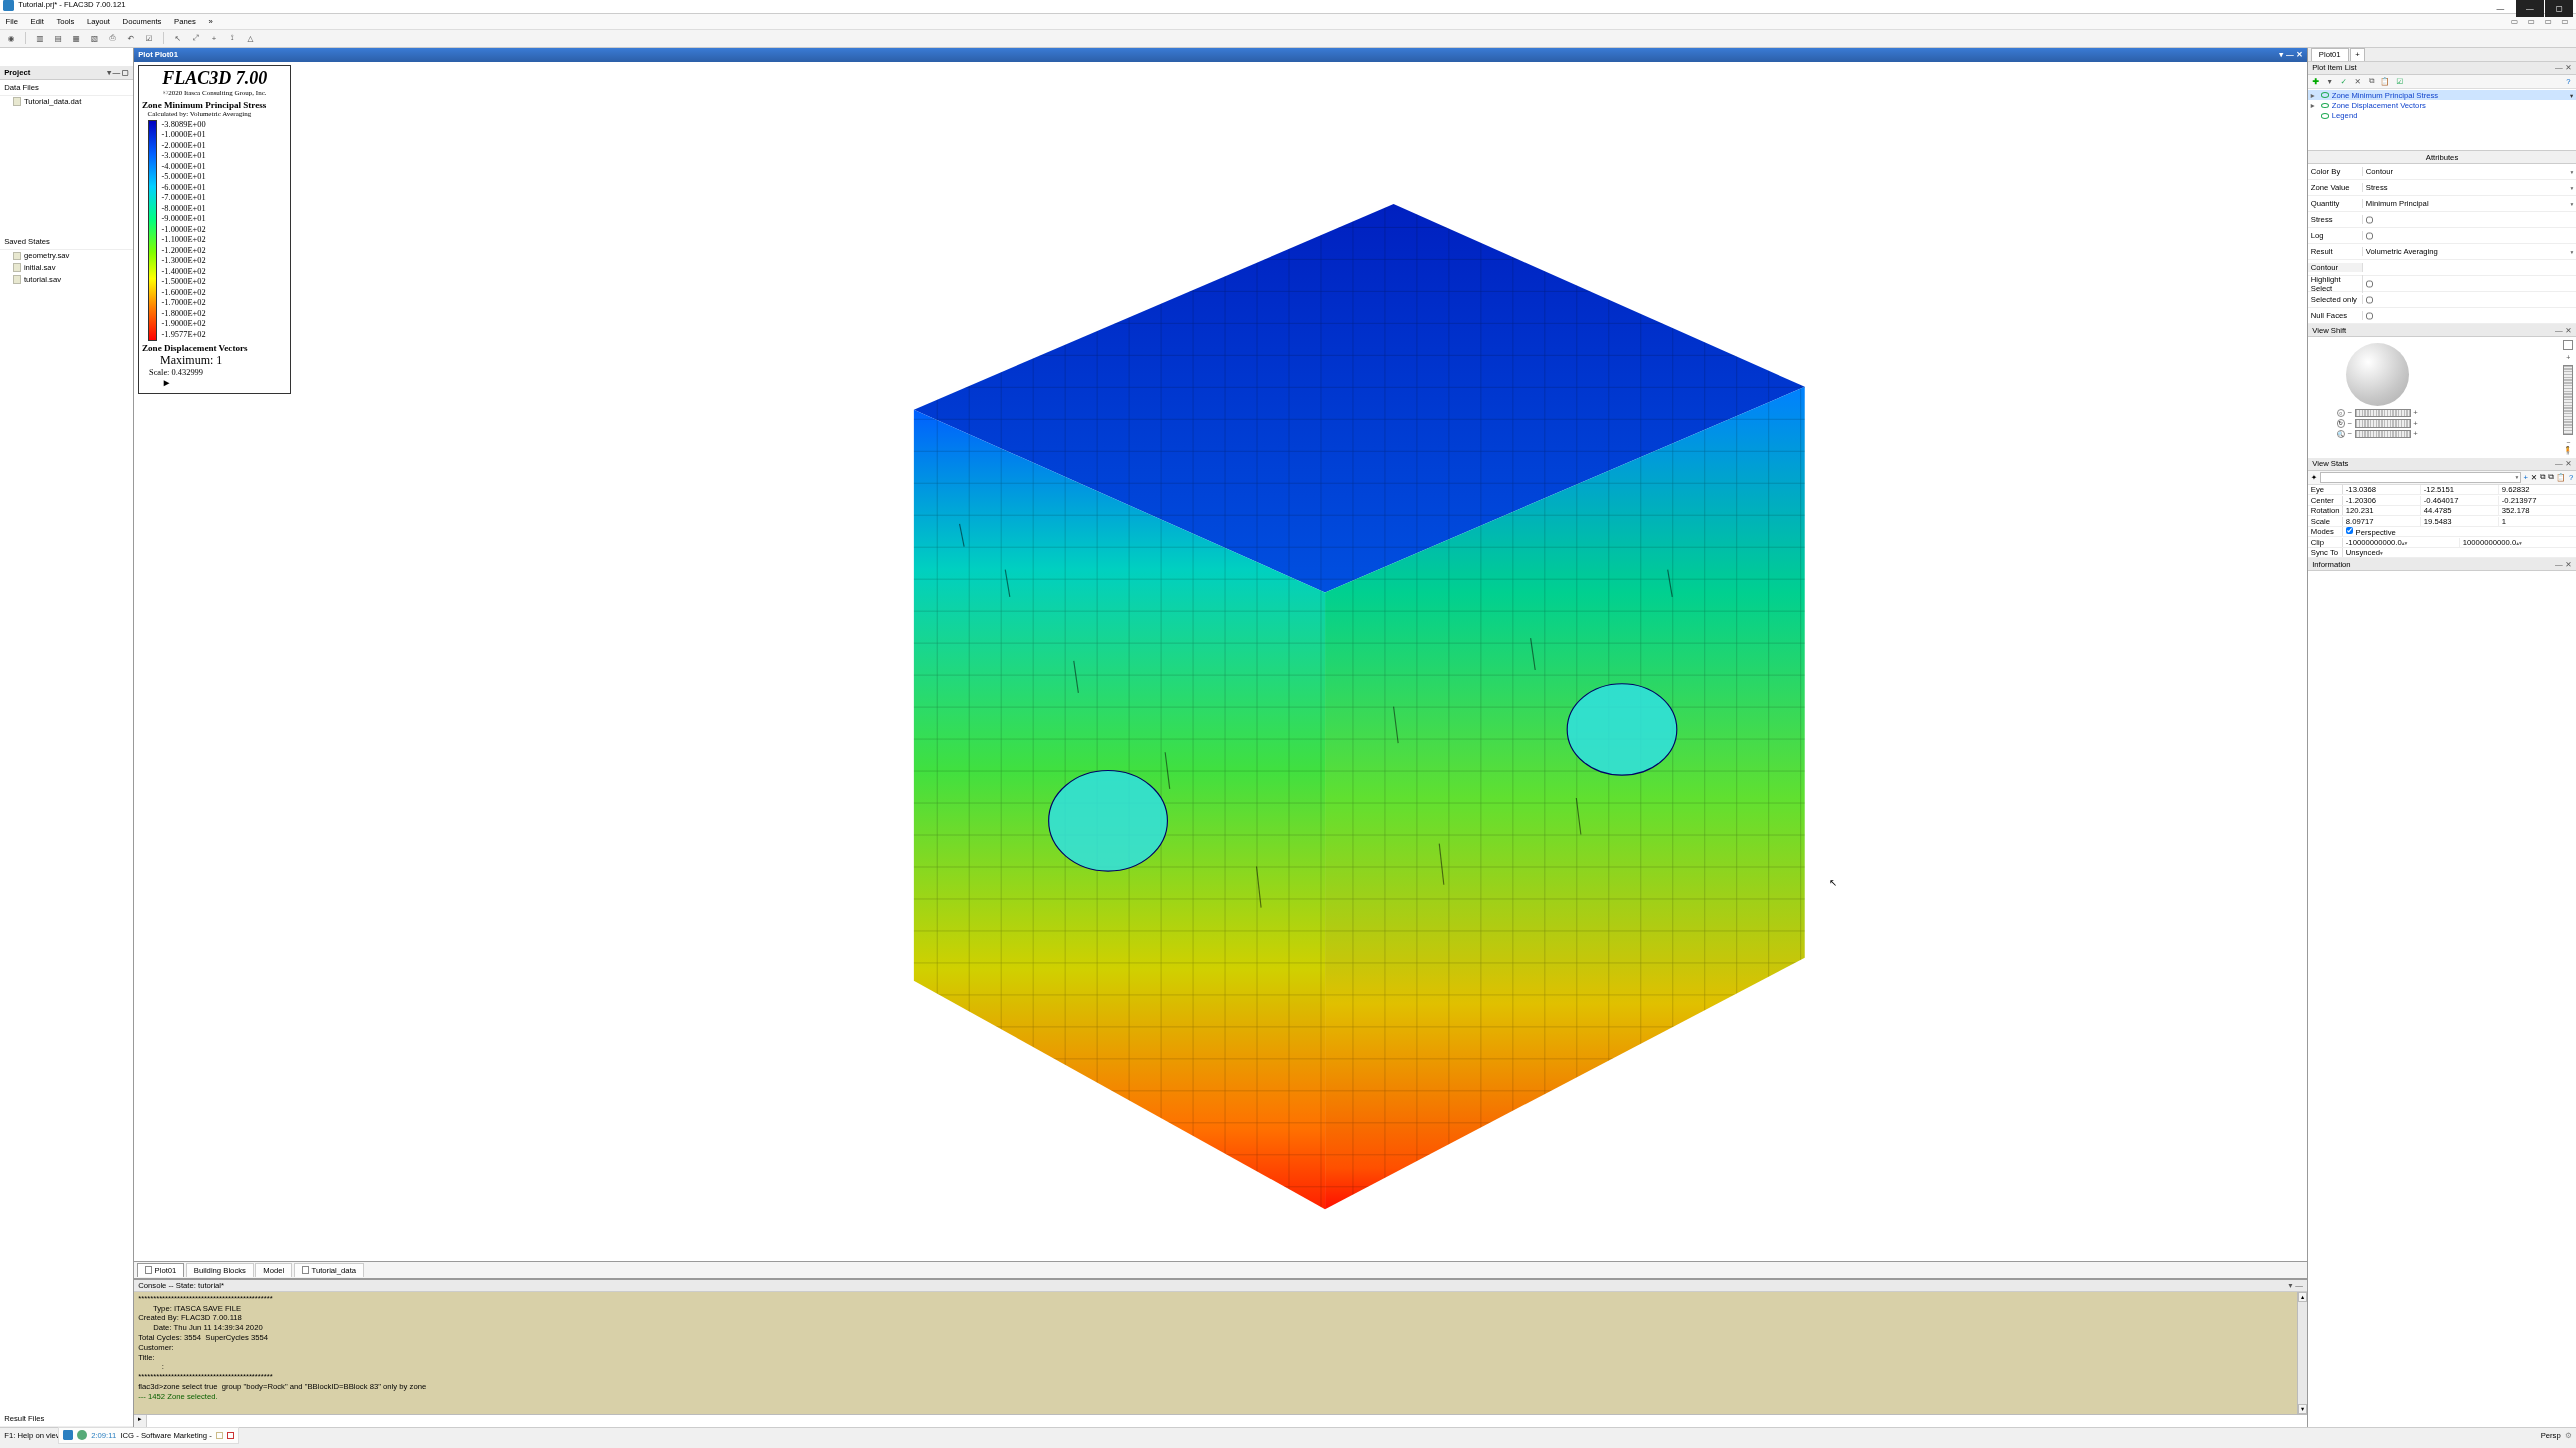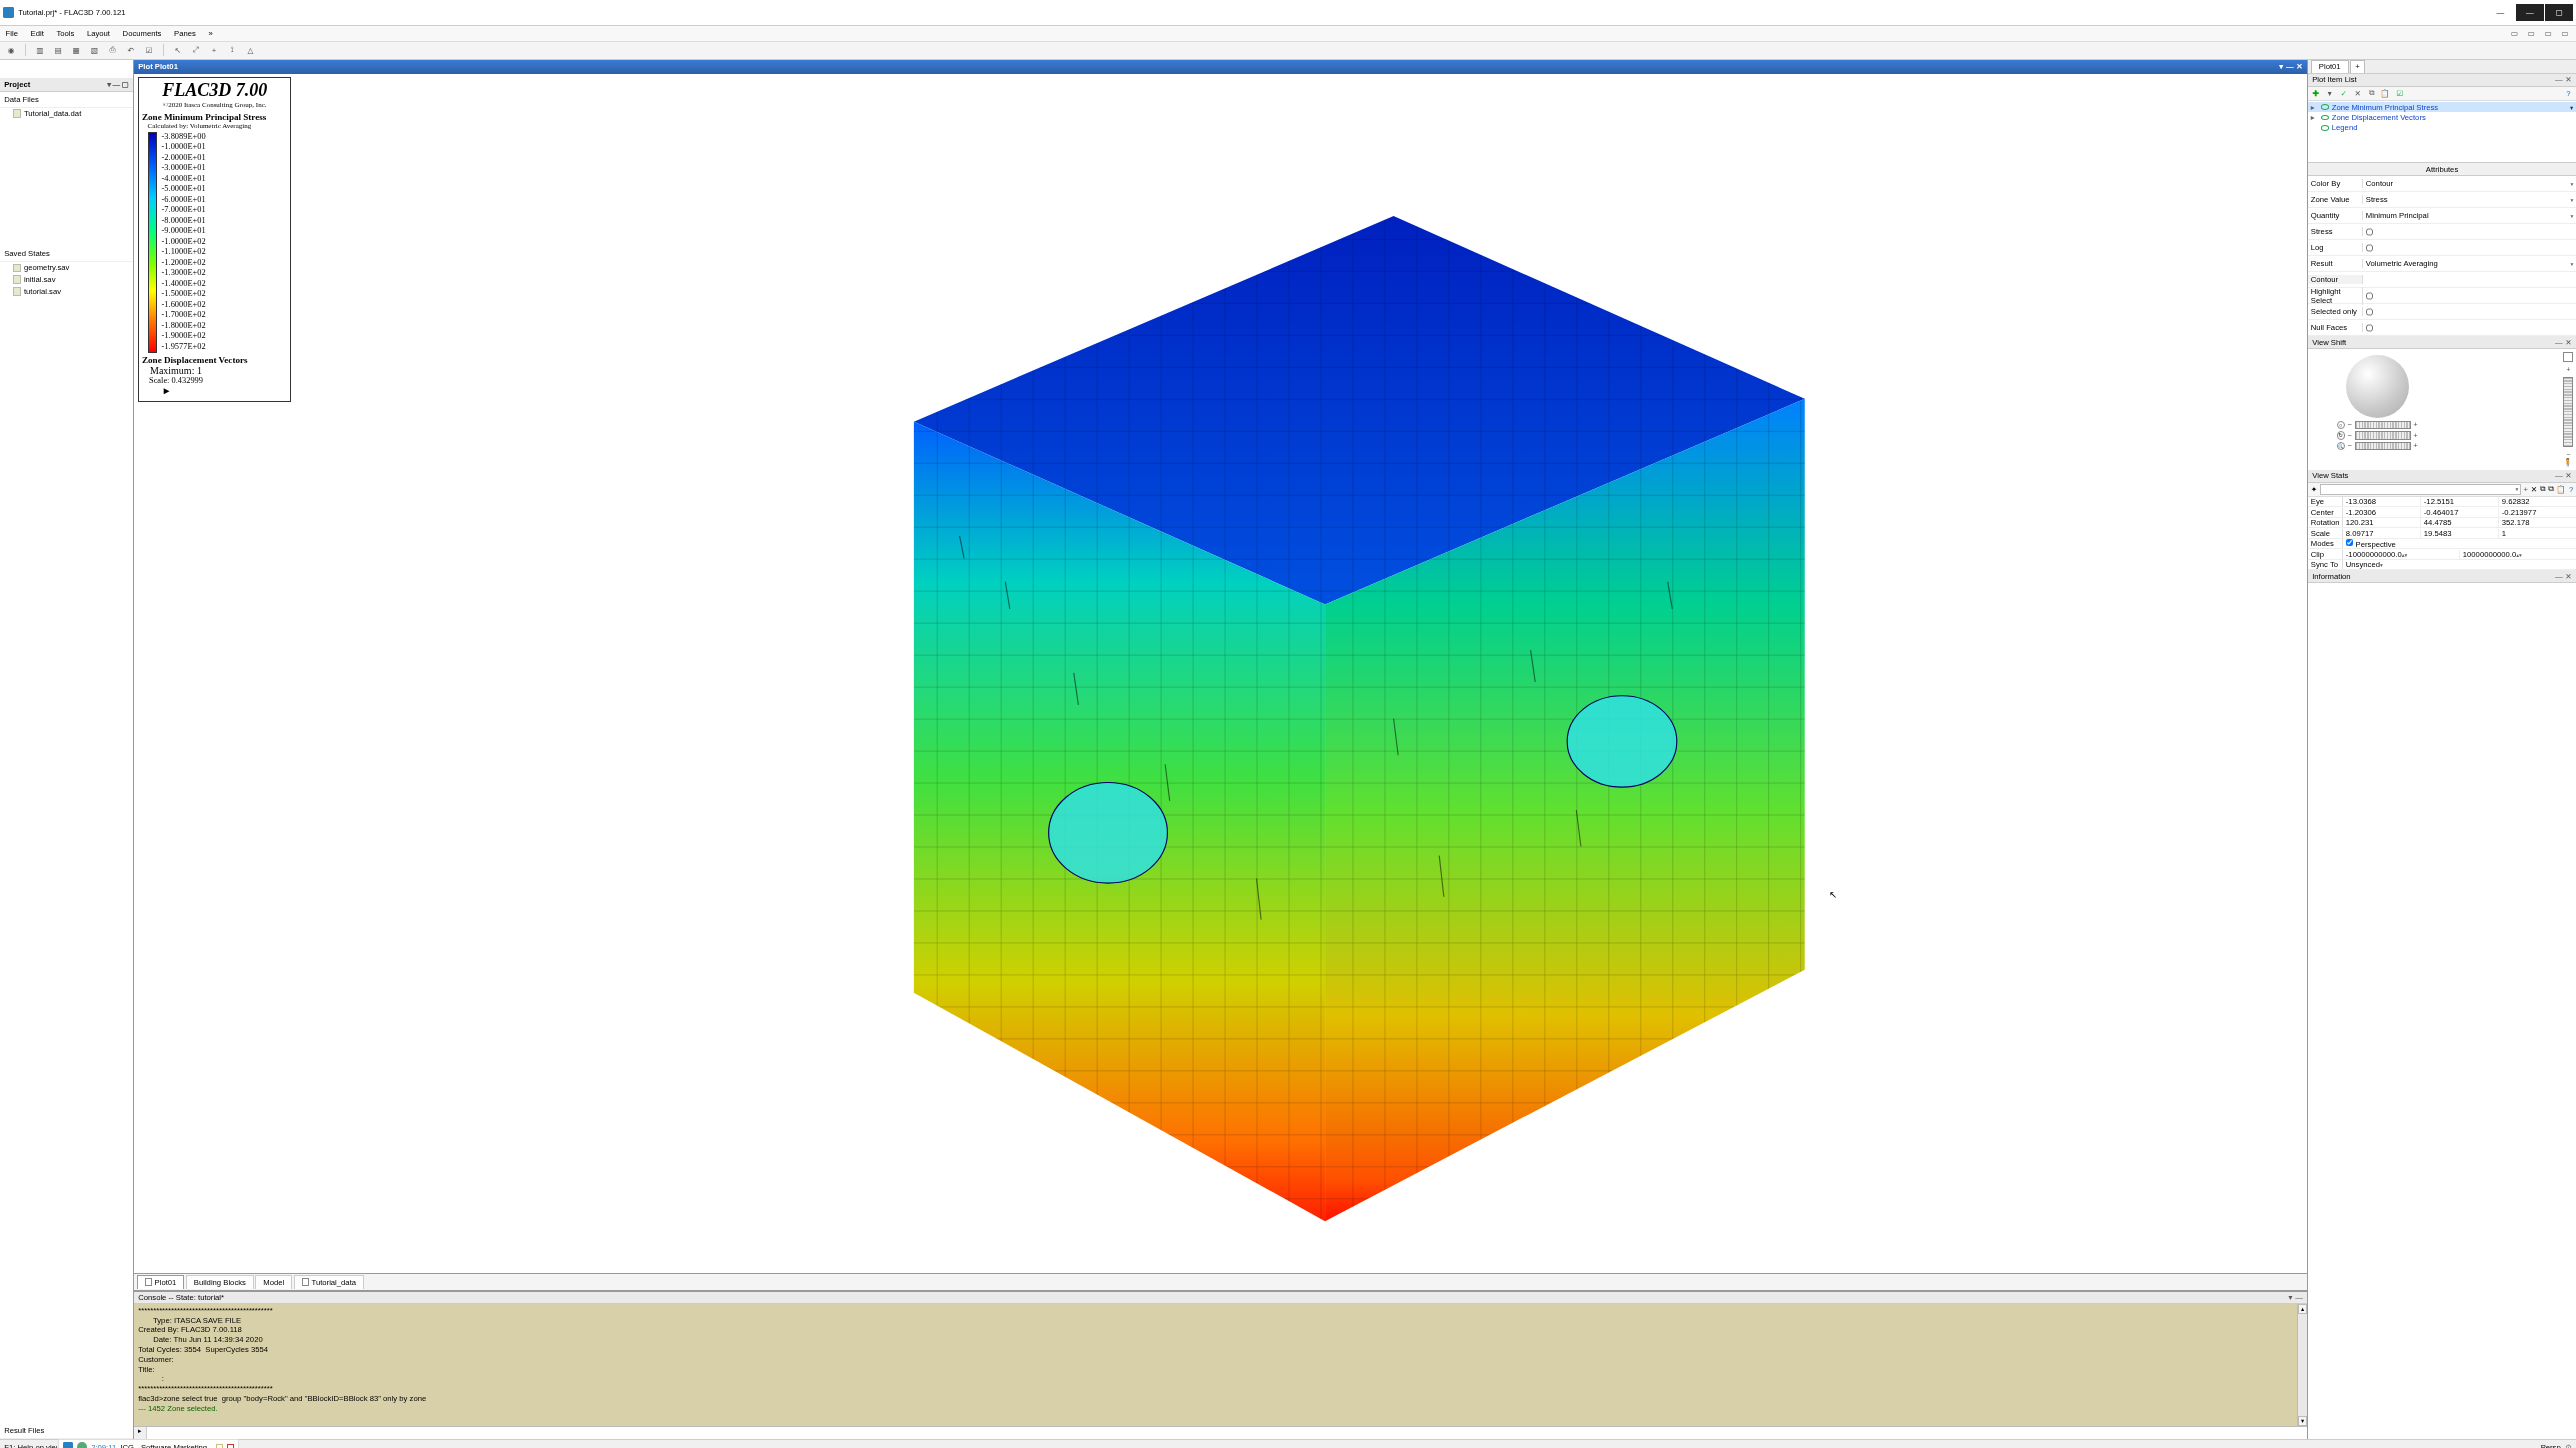--- a/index.html
+++ b/index.html
@@ -1,19 +1,19 @@
 <!DOCTYPE html>
 <html><head>
 <meta charset="utf-8">
 <style>
 * { box-sizing: border-box; margin: 0; padding: 0; font-family: "Segoe UI", Tahoma, sans-serif; font-size: 7.7px; }
 html, body { width: 100%; height: 100%; background: #f0f0f0; overflow: hidden; }
 
 
-.titlebar { height: 26px; background: #fff; display: flex; align-items: center; padding: 0 2.8px; border-bottom: 0.7px solid #ccc; }
+.titlebar { height: 14px; background: #fff; display: flex; padding: 0 2.8px; border-bottom: 0.7px solid #ccc; }
 .titlebar .app-icon { width: 11.2px; height: 11.2px; background: #2a7fc0; border-radius: 1.4px; margin-right: 4.2px; }
 .titlebar .title { flex: 0 0 auto; }
 .titlebar .spacer { flex: 1; }
 .winbtns { display: flex; }
 .winbtn { width: 28px; height: 17px; display: flex; align-items: center; justify-content: center; }
 .winbtn.dark { background: #222; color: #fff; margin-left: 1.4px; }
 
 
 .menubar { height: 15.5px; background: #f8f8f8; display: flex; align-items: center; padding: 0 4.2px; gap: 9.8px; border-bottom: 0.7px solid #ddd; }
 .menubar .menu-item { padding: 1.4px 1.4px; cursor: default; }
@@ -253,21 +253,21 @@
                 <span>-1.4000E+02</span>
                 <span>-1.5000E+02</span>
                 <span>-1.6000E+02</span>
                 <span>-1.7000E+02</span>
                 <span>-1.8000E+02</span>
                 <span>-1.9000E+02</span>
                 <span>-1.9577E+02</span>
               </div>
           </div>
           <div class="lg-sect" style="margin-top:2.8px">Zone Displacement Vectors</div>
-          <div class="lg-sub" style="font-size:10px;margin-left:8px">Maximum: 1</div>
+          <div class="lg-sub" style="font-size:12px;margin-left:18px">Maximum: 1</div>
           <div class="lg-sub" style="font-size:8.4px;margin-left:7px">Scale: 0.432999</div>
           <div class="arrow-marker">►</div>
         </div>
 
         <div class="viewport-3d">
           <svg viewBox="0 0 600 520">
             <defs>
               <linearGradient id="gtop" x1="0" y1="0" x2="0" y2="1">
                 <stop offset="0%" stop-color="#0020c0"></stop>
                   <stop offset="100%" stop-color="#0050e0"></stop>

